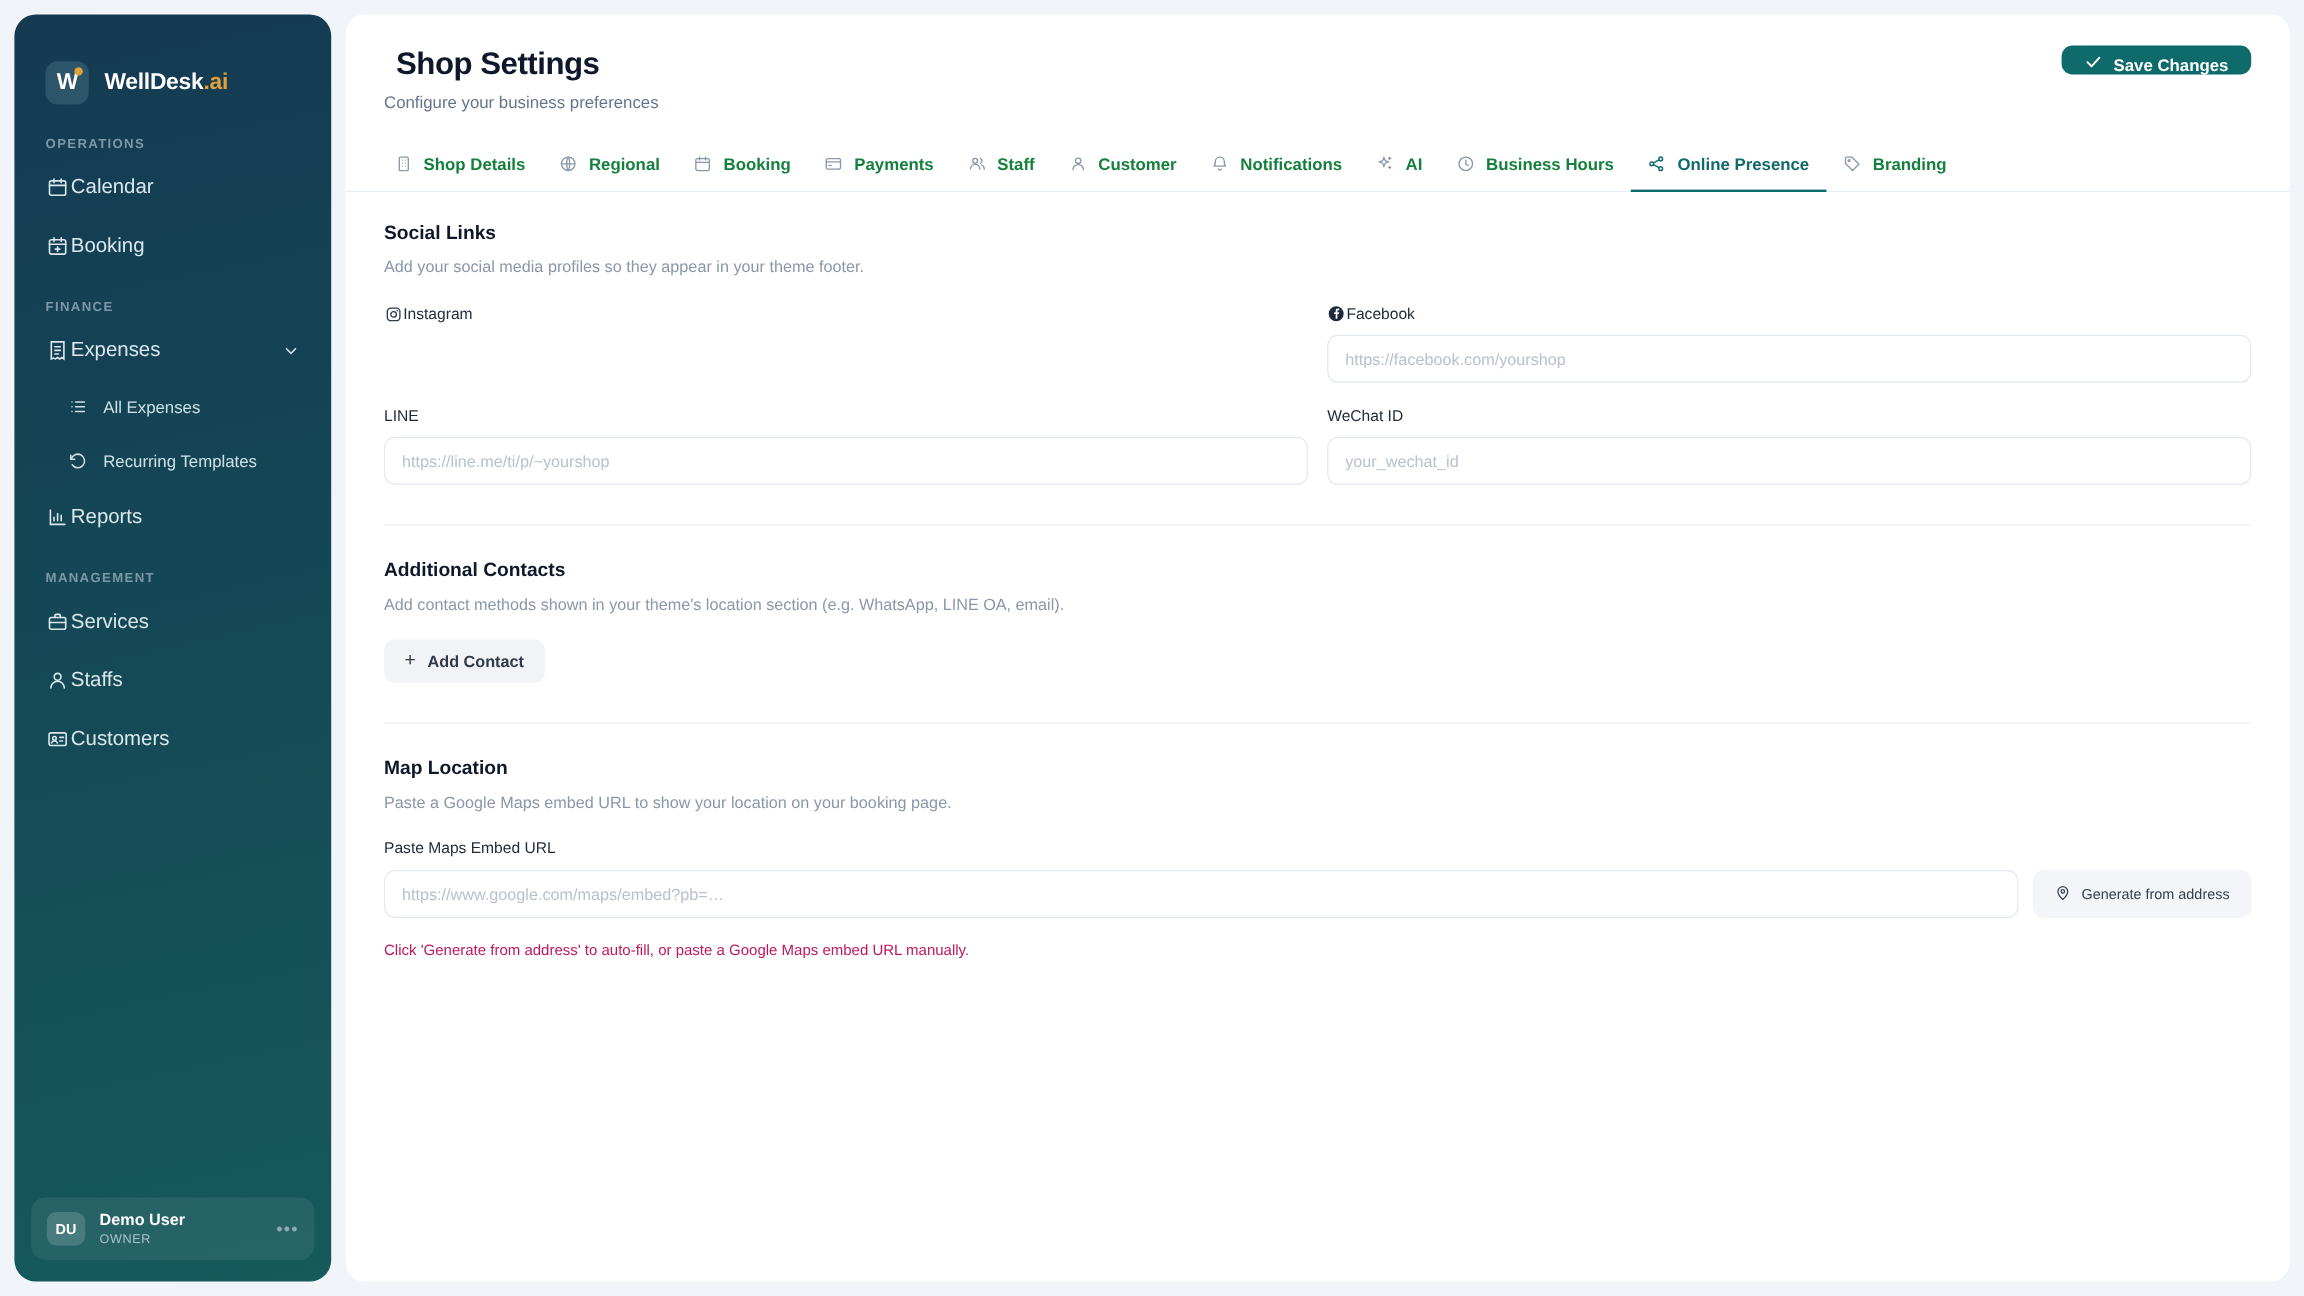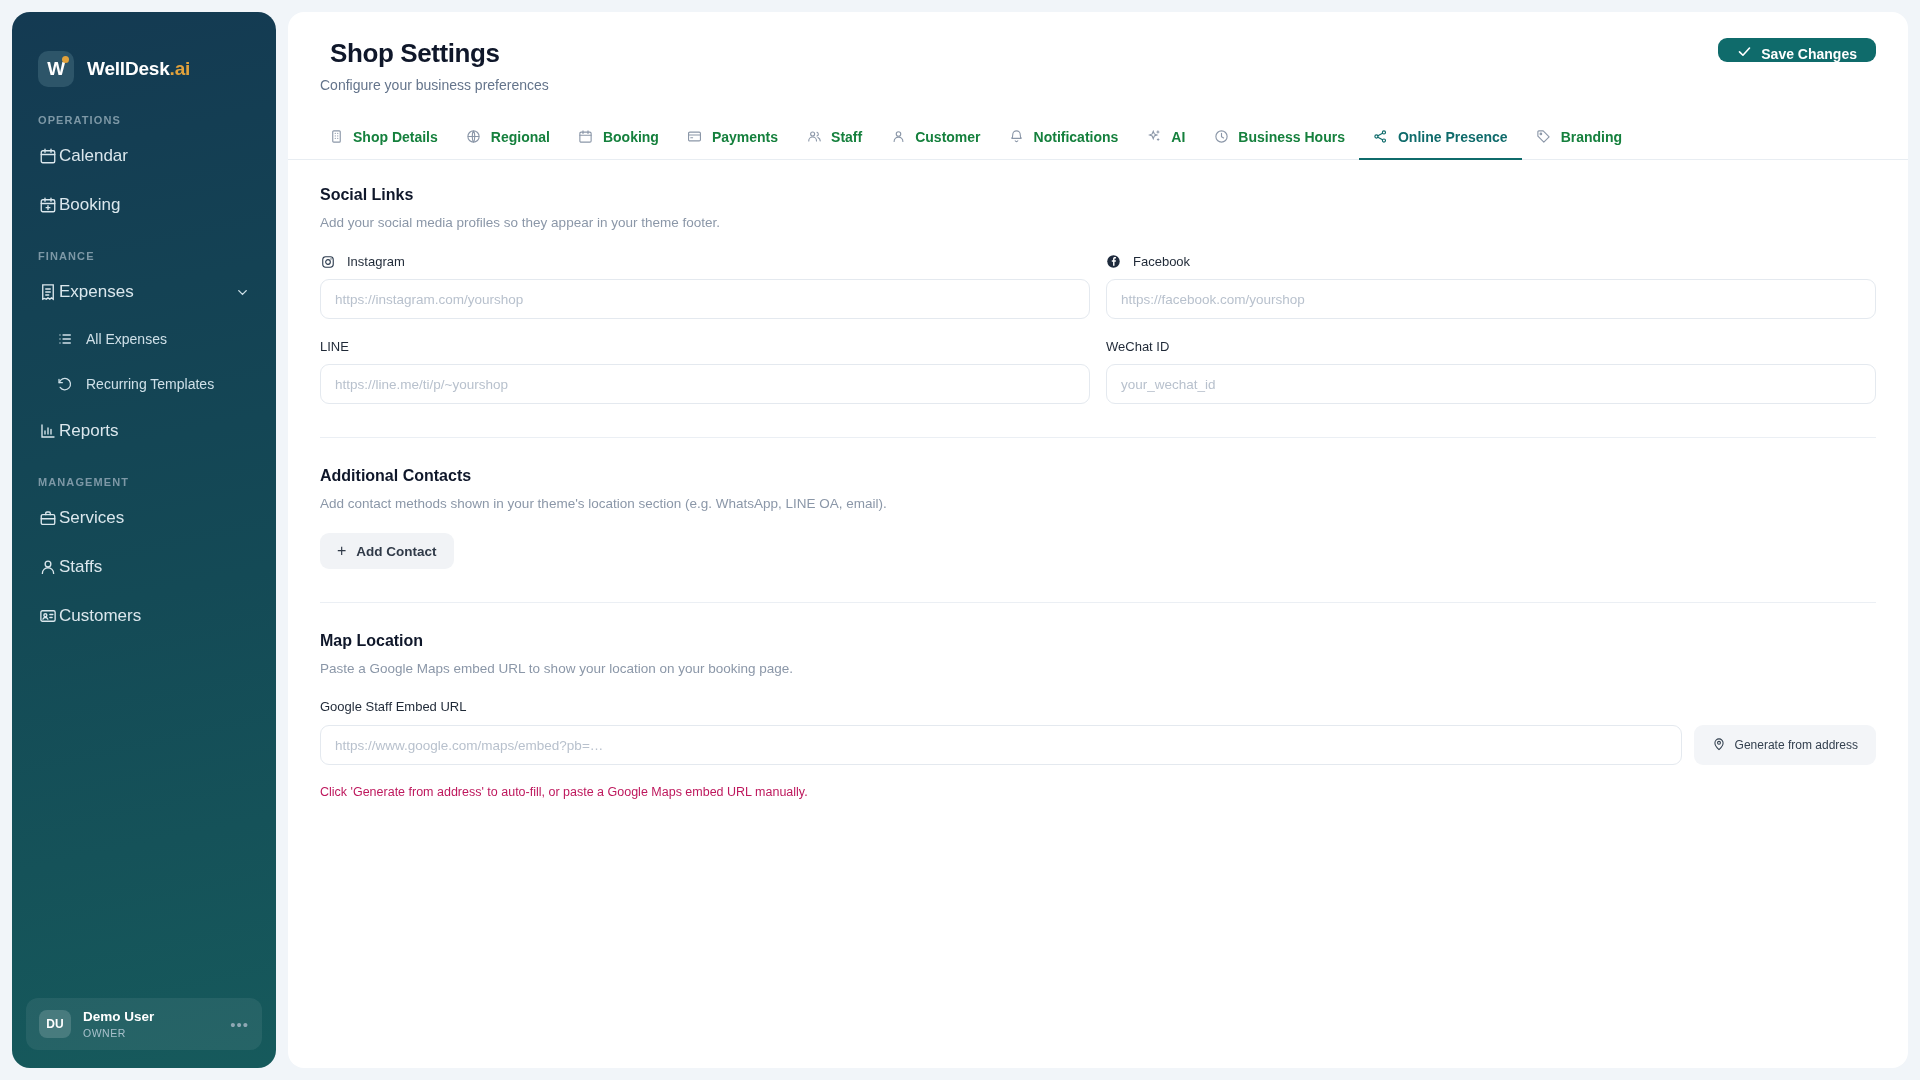--- a/index.html
+++ b/index.html
@@ -147,21 +147,21 @@
 
   .field-grid {
     display: grid;
     grid-template-columns: 1fr 1fr;
     column-gap: 16px;
     row-gap: 0;
     margin-top: 23px;
   }
   .field { display: flex; flex-direction: column; }
   .field-label {
-    display: flex; align-items: center; gap: 12px;
+    display: flex; align-items: center; gap: 1px;
     font-size: 13px; color: #1f2937; margin-bottom: 9px;
     height: 17px;
   }
   .field-label .ico { width: 15px; height: 15px; display:flex;align-items:center;justify-content:center; flex:0 0 15px; }
   .input {
     height: 40px;
     border: 1px solid #e4e9ef;
     border-radius: 9px;
     padding: 0 14px;
     font-size: 13.5px;
@@ -461,21 +461,20 @@
             <label class="field-label">
               <span class="ico">
                   <svg width="14" height="14" viewBox="0 0 24 24" fill="none" stroke="#2c3b4e" stroke-width="1.9">
                     <rect x="3" y="3" width="18" height="18" rx="5"></rect>
                     <circle cx="12" cy="12" r="4"></circle>
                     <circle cx="17.2" cy="6.8" r="1.1" fill="#2c3b4e" stroke="none"></circle>
                   </svg>
                 </span>
               <span>Instagram</span>
             </label>
-            <input class="input" type="text" placeholder="https://instagram.com/yourshop" style="">
           </div>
 
           <div class="field">
             <label class="field-label">
               <span class="ico">
                   <svg width="15" height="15" viewBox="0 0 24 24">
                     <circle cx="12" cy="12" r="10" fill="#1f2b3d"></circle>
                     <path d="M13.6 12.4h2l.35-2.5h-2.35V8.5c0-.72.2-1.2 1.23-1.2h1.2V5.05c-.2-.03-.93-.09-1.78-.09-1.76 0-2.96 1.07-2.96 3.05V9.9H9.3v2.5h2v6.3h2.3z" fill="#ffffff"></path>
                   </svg>
                 </span>
@@ -516,21 +515,21 @@
       </div>
 
       <div class="divider"></div>
 
       <div class="sec-block">
         <h2 class="section-title">Map Location</h2>
         <p class="section-desc">Paste a Google Maps embed URL to show your location on your booking page.</p>
 
         <div style="margin-top:22px;">
           <label class="field-label">
-            <span>Google Staff Embed URL</span>
+            <span>Paste Maps Embed URL</span>
           </label>
           <div class="map-row">
             <input class="input" type="text" placeholder="https://www.google.com/maps/embed?pb=…" style="">
             <button class="gen-btn">
               <span><svg width="14" height="14" viewBox="0 0 24 24" fill="none" stroke="#33404f" stroke-width="1.8" stroke-linecap="round">
                     <path d="M12 21.5s7-6.2 7-11.3A7 7 0 0 0 5 10.2c0 5.1 7 11.3 7 11.3z"></path>
                     <circle cx="12" cy="10" r="2.5"></circle>
                   </svg></span>
               <span>Generate from address</span>
             </button>

